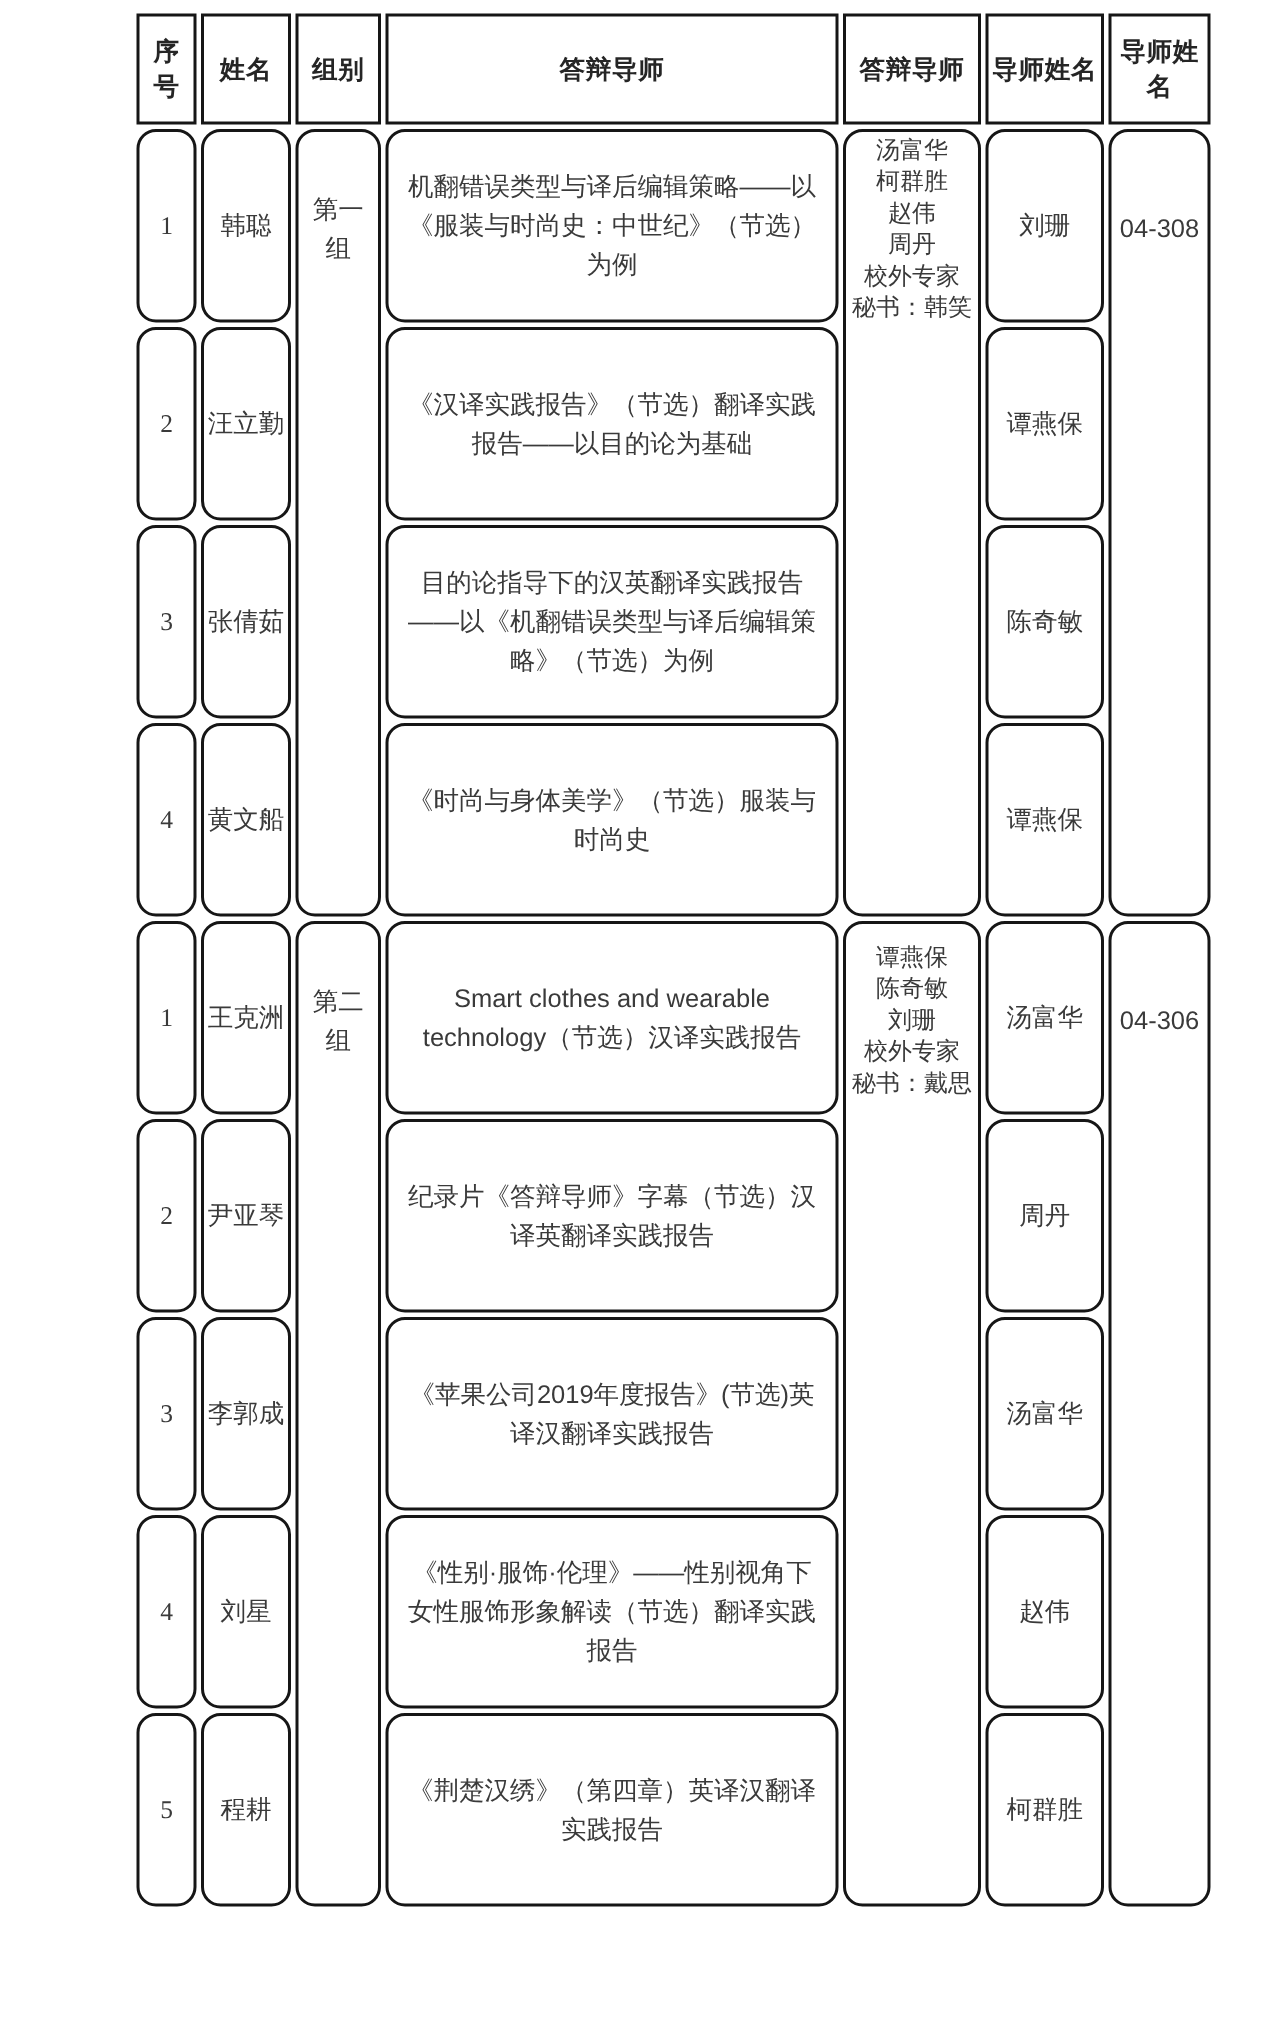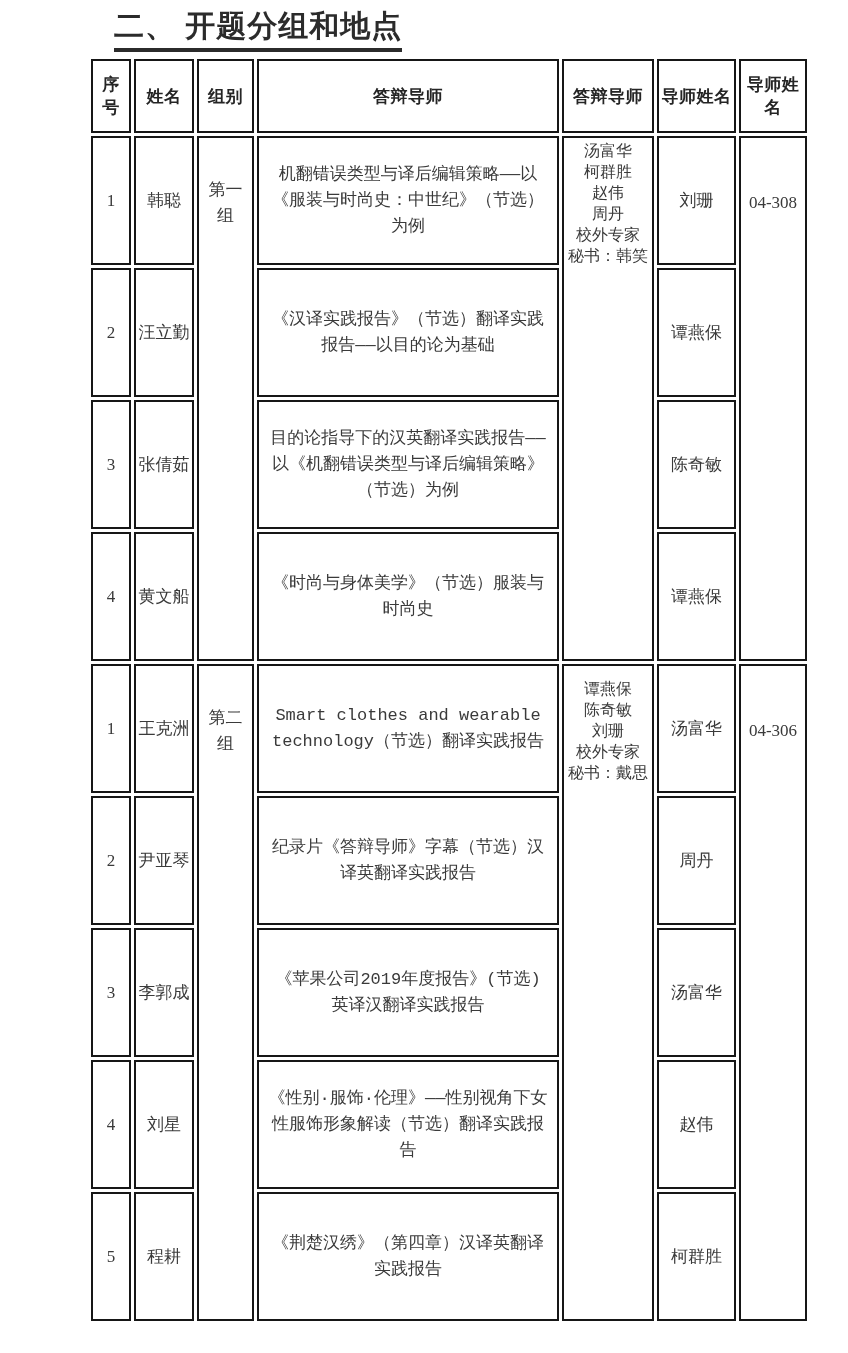--- a/index.html
+++ b/index.html
@@ -47,48 +47,46 @@
     font-size: 17px;
     font-weight: bold;
     color: #252525;
     letter-spacing: 0.5px;
   }
   td {
     font-size: 17px;
     line-height: 26px;
     height: 129px;
     color: #3a3a3a;
+    border-radius: 13px;
   }
   td.c-no { font-family: "Liberation Serif", "DejaVu Serif", serif; font-size: 17px; }
-  td.c-title { padding: 2px 8px; font-family: Liberation Mono, monospace; }
+  td.c-title { padding: 2px 8px; }
   td.merged { vertical-align: top; }
   .firstrow-center {
     height: 125px;
     display: flex;
     align-items: center;
     justify-content: center;
   }
-  .serif { font-family: Liberation Serif, serif; }
+  .serif { font-family: Liberation Sans, sans-serif; }
   .advisors-box {
     height: 125px;
     display: flex;
     flex-direction: column;
     justify-content: center;
     line-height: 21px;
     font-size: 16px;
   }
   .advisor-line { white-space: nowrap; }
 </style>
 </head>
 <body>
 
 <div class="page">
-  <div class="title-wrap">
-    <h2 class="title">二、 开题分组和地点</h2>
-  </div>
   <table class="grouping-table">
     <colgroup>
       <col style="width:40px">
         <col style="width:60px">
         <col style="width:57px">
       <col style="width:302px">
         <col style="width:92px">
         <col style="width:79px">
       <col style="width:68px">
     </colgroup>
@@ -143,21 +141,21 @@
           <td class="c-name">黄文船</td>
           <td class="c-title">《时尚与身体美学》（节选）服装与时尚史</td>
           <td class="c-mentor">谭燕保</td>
         </tr>
         <tr>
           <td class="c-no">1</td>
           <td class="c-name">王克洲</td>
           <td class="c-group merged" rowspan="5">
             <div class="firstrow-center">第二组</div>
           </td>
-          <td class="c-title">Smart clothes and wearable technology（节选）翻译实践报告</td>
+          <td class="c-title">Smart clothes and wearable technology（节选）汉译实践报告</td>
           <td class="c-advisors merged" rowspan="5">
             <div class="advisors-box">
               <div class="advisor-line">谭燕保</div>
               <div class="advisor-line">陈奇敏</div>
               <div class="advisor-line">刘珊</div>
               <div class="advisor-line">校外专家</div>
               <div class="advisor-line">秘书：戴思</div>
             </div>
           </td>
           <td class="c-mentor">汤富华</td>
@@ -179,18 +177,18 @@
         </tr>
         <tr>
           <td class="c-no">4</td>
           <td class="c-name">刘星</td>
           <td class="c-title">《性别·服饰·伦理》——性别视角下女性服饰形象解读（节选）翻译实践报告</td>
           <td class="c-mentor">赵伟</td>
         </tr>
         <tr>
           <td class="c-no">5</td>
           <td class="c-name">程耕</td>
-          <td class="c-title">《荆楚汉绣》（第四章）汉译英翻译实践报告</td>
+          <td class="c-title">《荆楚汉绣》（第四章）英译汉翻译实践报告</td>
           <td class="c-mentor">柯群胜</td>
         </tr>
       </tbody>
   </table>
 </div>
 
 </body></html>

